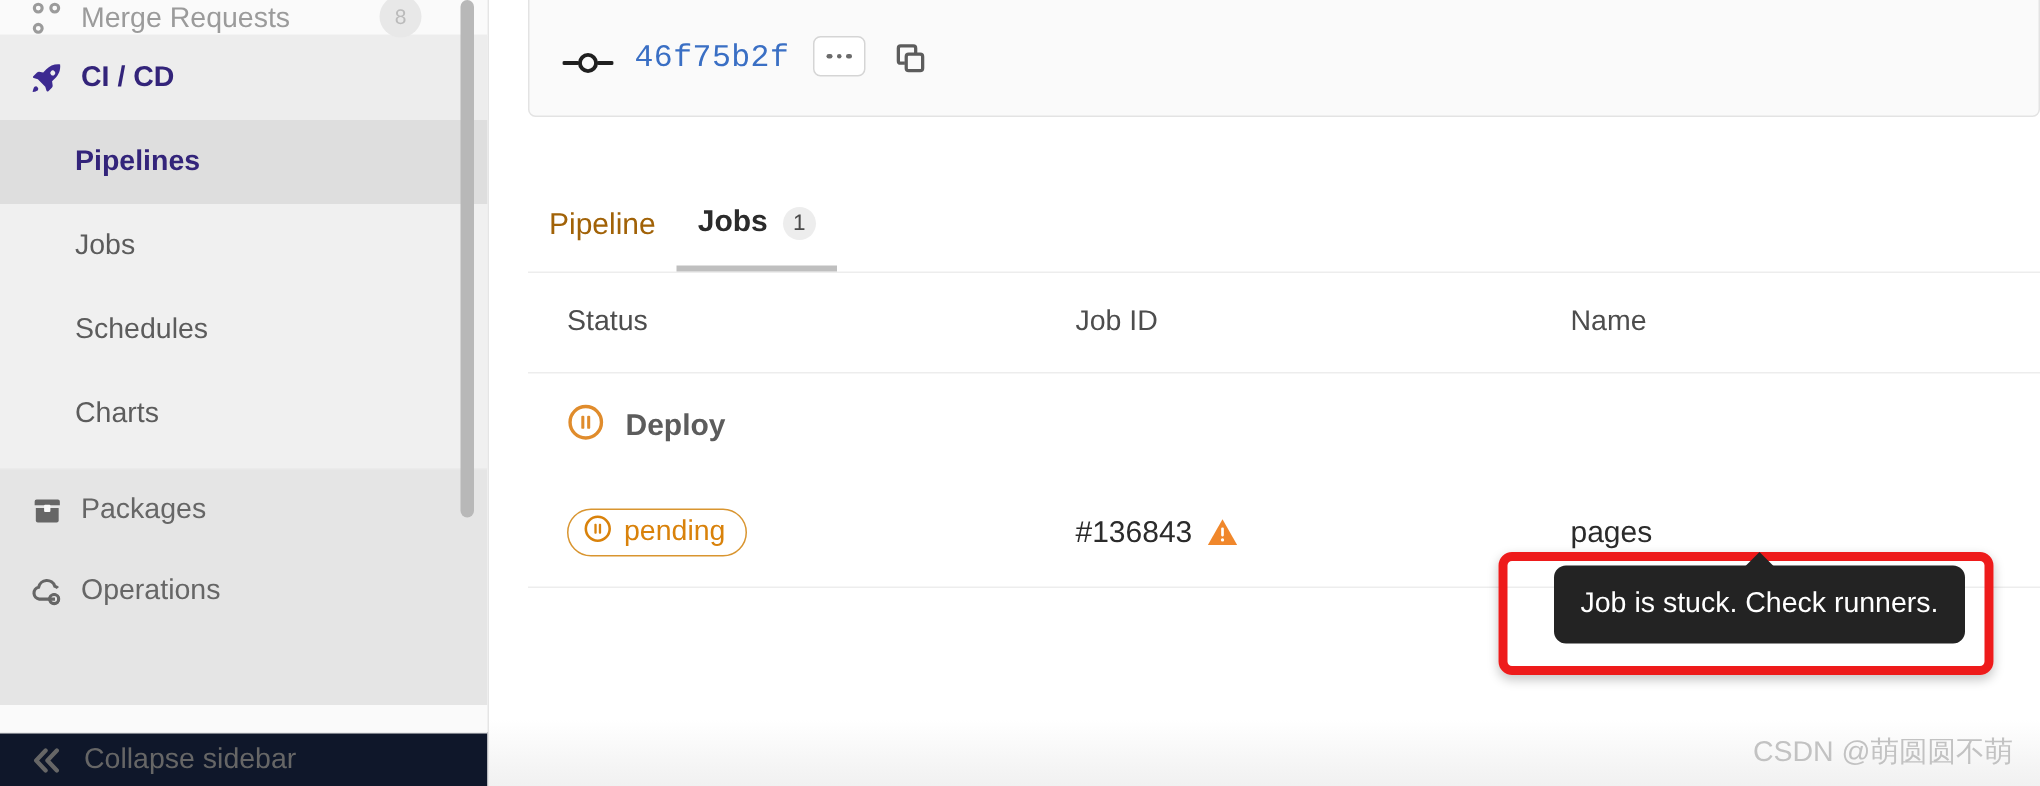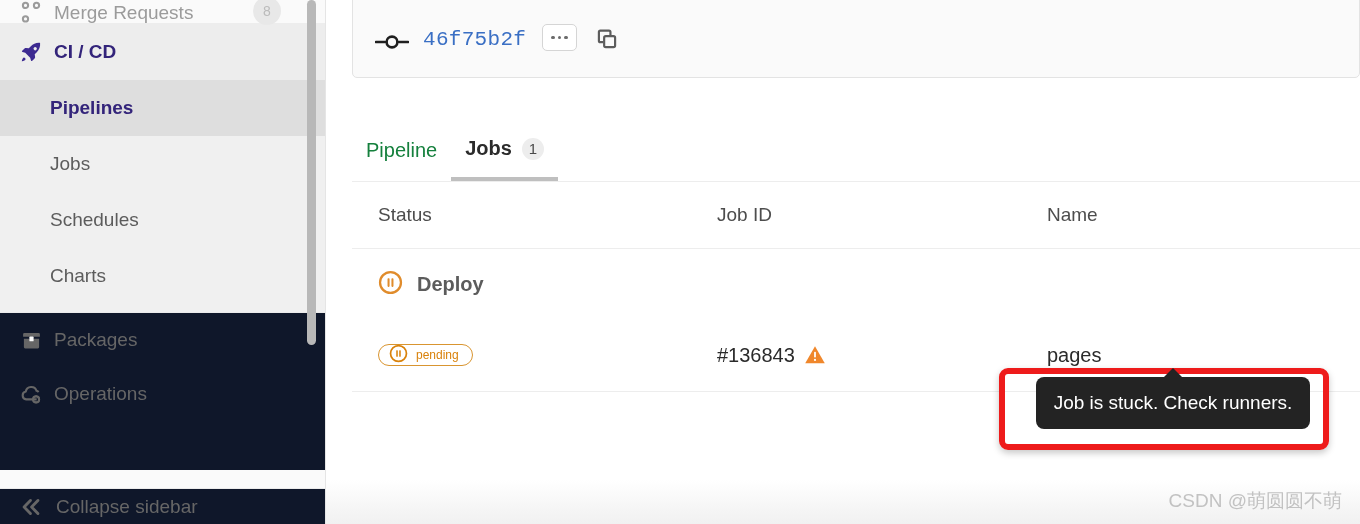--- a/index.html
+++ b/index.html
@@ -30,21 +30,21 @@
     background: #fafafa;
     border-right: 1px solid #e5e5e5;
     box-sizing: border-box;
     overflow: hidden;
   }
   .sb-scrollarea {
     position: absolute;
     left: 0; top: 0;
     width: 325px;
     height: 470px;
-    background: #0f172a;
+    background: #e5e5e5;
   }
   .sb-item {
     display: flex;
     align-items: center;
     height: 54px;
     padding-left: 18px;
     box-sizing: border-box;
     color: #666666;
     font-size: 19px;
     cursor: pointer;
@@ -241,21 +241,21 @@
     align-items: flex-start;
     border-bottom: 1px solid #ededed;
     box-sizing: border-box;
   }
   .tab {
     height: 61px;
     display: flex;
     align-items: center;
     padding: 0 14px;
     font-size: 20px;
-    color: #15803d;
+    color: #a16207;
     cursor: pointer;
     box-sizing: border-box;
   }
   .tab.active {
     color: #2b2b2b;
     font-weight: bold;
     border-bottom: 4px solid #bfbfbf;
   }
   .tab-badge {
     margin-left: 10px;
@@ -309,26 +309,26 @@
   .job-row {
     display: flex;
     align-items: center;
     height: 72px;
     border-bottom: 1px solid #ededed;
   }
   .job-row .col-status { display: flex; align-items: center; }
   #pending-badge {
     display: inline-flex;
     align-items: center;
-    height: 22px;
+    height: 32px;
     padding: 0 13px 0 10px;
     border: 1px solid #d99530;
     border-radius: 18px;
     color: #d9820b;
-    font-size: 12px;
+    font-size: 19px;
     background: #ffffff;
     cursor: pointer;
     box-sizing: border-box;
   }
   #pending-badge .badge-label { margin-left: 8px; }
 
   .job-id-cell {
     display: flex;
     align-items: center;
     color: #2b2b2b;

